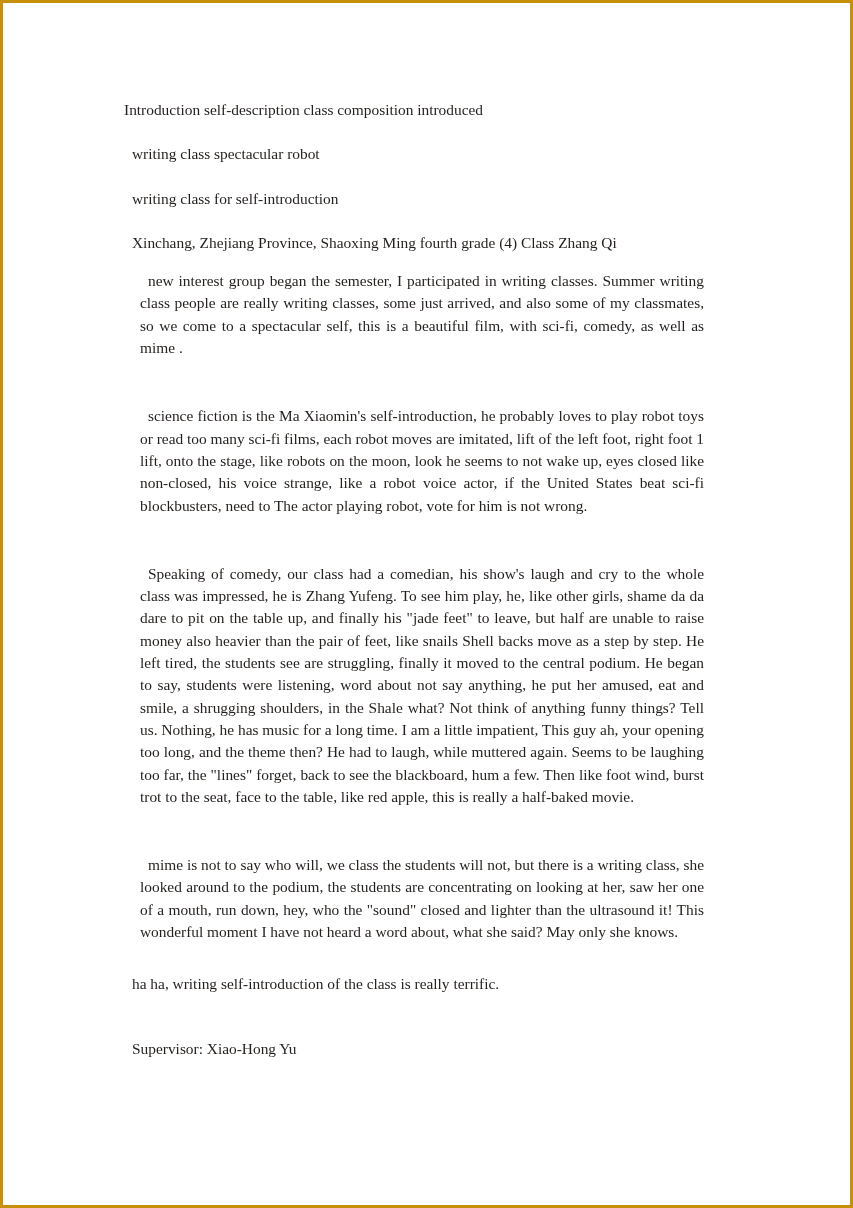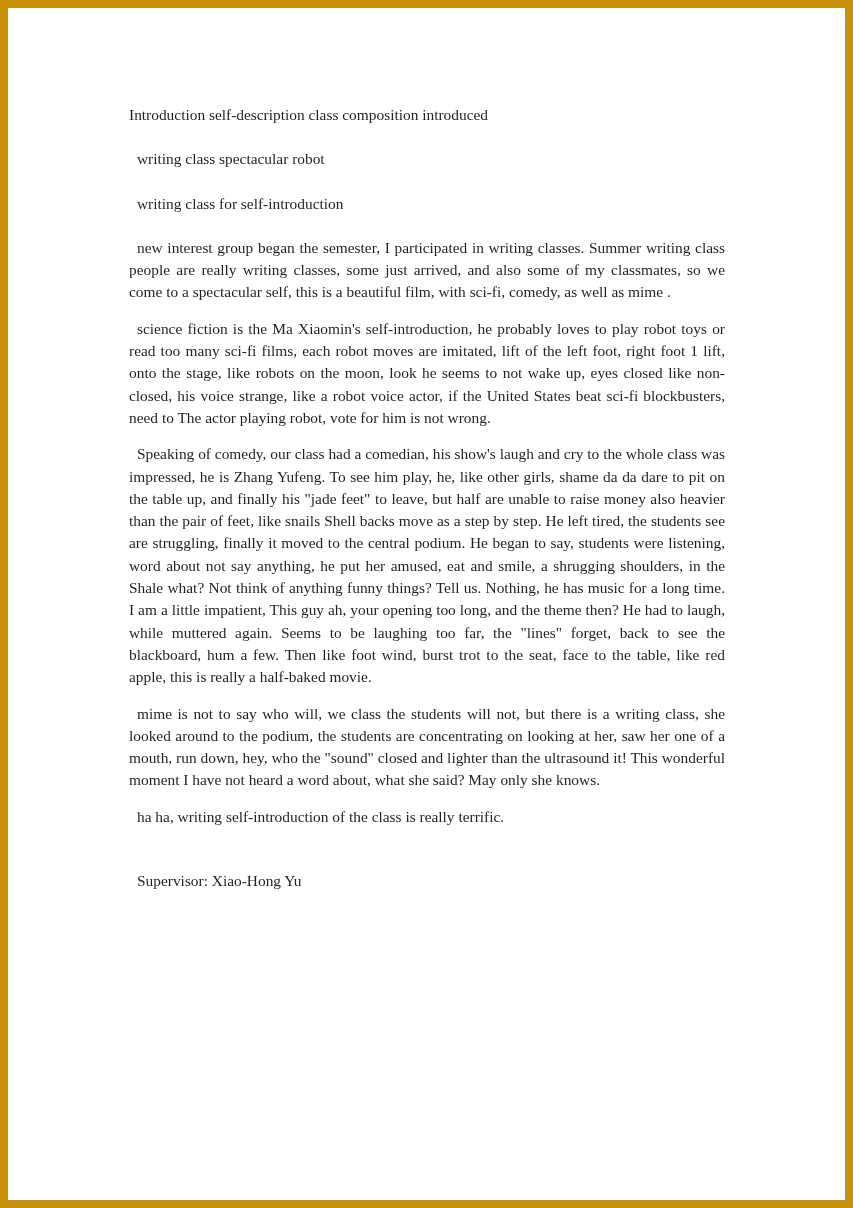--- a/index.html
+++ b/index.html
@@ -13,21 +13,21 @@
     font-family: "Liberation Serif", "DejaVu Serif", serif;
     color: #231f1c;
     overflow: hidden;
   }
 
   .page {
     position: relative;
     box-sizing: border-box;
     width: 853px;
     height: 1208px;
-    border: 8px solid #3b82f6;
+    border: 3px solid #3b82f6;
     background: #ffffff;
   }
 
   .sheet {
     position: absolute;
     left: 0;
     top: 0;
     right: 0;
     bottom: 0;
     background: #ffffff;
@@ -38,21 +38,21 @@
     left: 121px;
     top: 96px;
     width: 596px;
     font-size: 15.4px;
     line-height: 22.3px;
     color: #231f1c;
     text-rendering: optimizeLegibility;
   }
 
   .para {
-    margin: 0;
+    margin: 16px;
     text-align: justify;
     text-justify: inter-word;
     white-space: pre-wrap;
   }
 
   
   .line {
     margin: 0;
     text-align: left;
     white-space: pre-wrap;
@@ -88,20 +88,21 @@
 
       <p class="line block-head">writing class spectacular robot</p>
 
       <div class="gap-line"></div>
 
       <p class="line block-head">writing class for self-introduction</p>
 
       <div class="gap-line"></div>
 
 
+      <p class="line block-head">Xinchang, Zhejiang Province, Shaoxing Ming fourth grade (4) Class Zhang Qi</p>
 
       <p class="para indent-1">new interest group began the semester, I participated in writing classes. Summer writing class people are really writing classes, some just arrived, and also some of my classmates, so we come to a spectacular self, this is a beautiful film, with sci-fi, comedy, as well as mime .</p>
 
       <div class="gap-para"></div>
 
       <p class="para indent-1">science fiction is the Ma Xiaomin's self-introduction, he probably loves to play robot toys or read too many sci-fi films, each robot moves are imitated, lift of the left foot, right foot 1 lift, onto the stage, like robots on the moon, look he seems to not wake up, eyes closed like non-closed, his voice strange, like a robot voice actor, if the United States beat sci-fi blockbusters, need to The actor playing robot, vote for him is not wrong.</p>
 
       <div class="gap-para"></div>
 
       <p class="para indent-1">Speaking of comedy, our class had a comedian, his show's laugh and cry to the whole class was impressed, he is Zhang Yufeng. To see him play, he, like other girls, shame da da dare to pit on the table up, and finally his "jade feet" to leave, but half are unable to raise money also heavier than the pair of feet, like snails Shell backs move as a step by step. He left tired, the students see are struggling, finally it moved to the central podium. He began to say, students were listening, word about not say anything, he put her amused, eat and smile, a shrugging shoulders, in the Shale what? Not think of anything funny things? Tell us. Nothing, he has music for a long time. I am a little impatient, This guy ah, your opening too long, and the theme then? He had to laugh, while muttered again. Seems to be laughing too far, the "lines" forget, back to see the blackboard, hum a few. Then like foot wind, burst trot to the seat, face to the table, like red apple, this is really a half-baked movie.</p>

